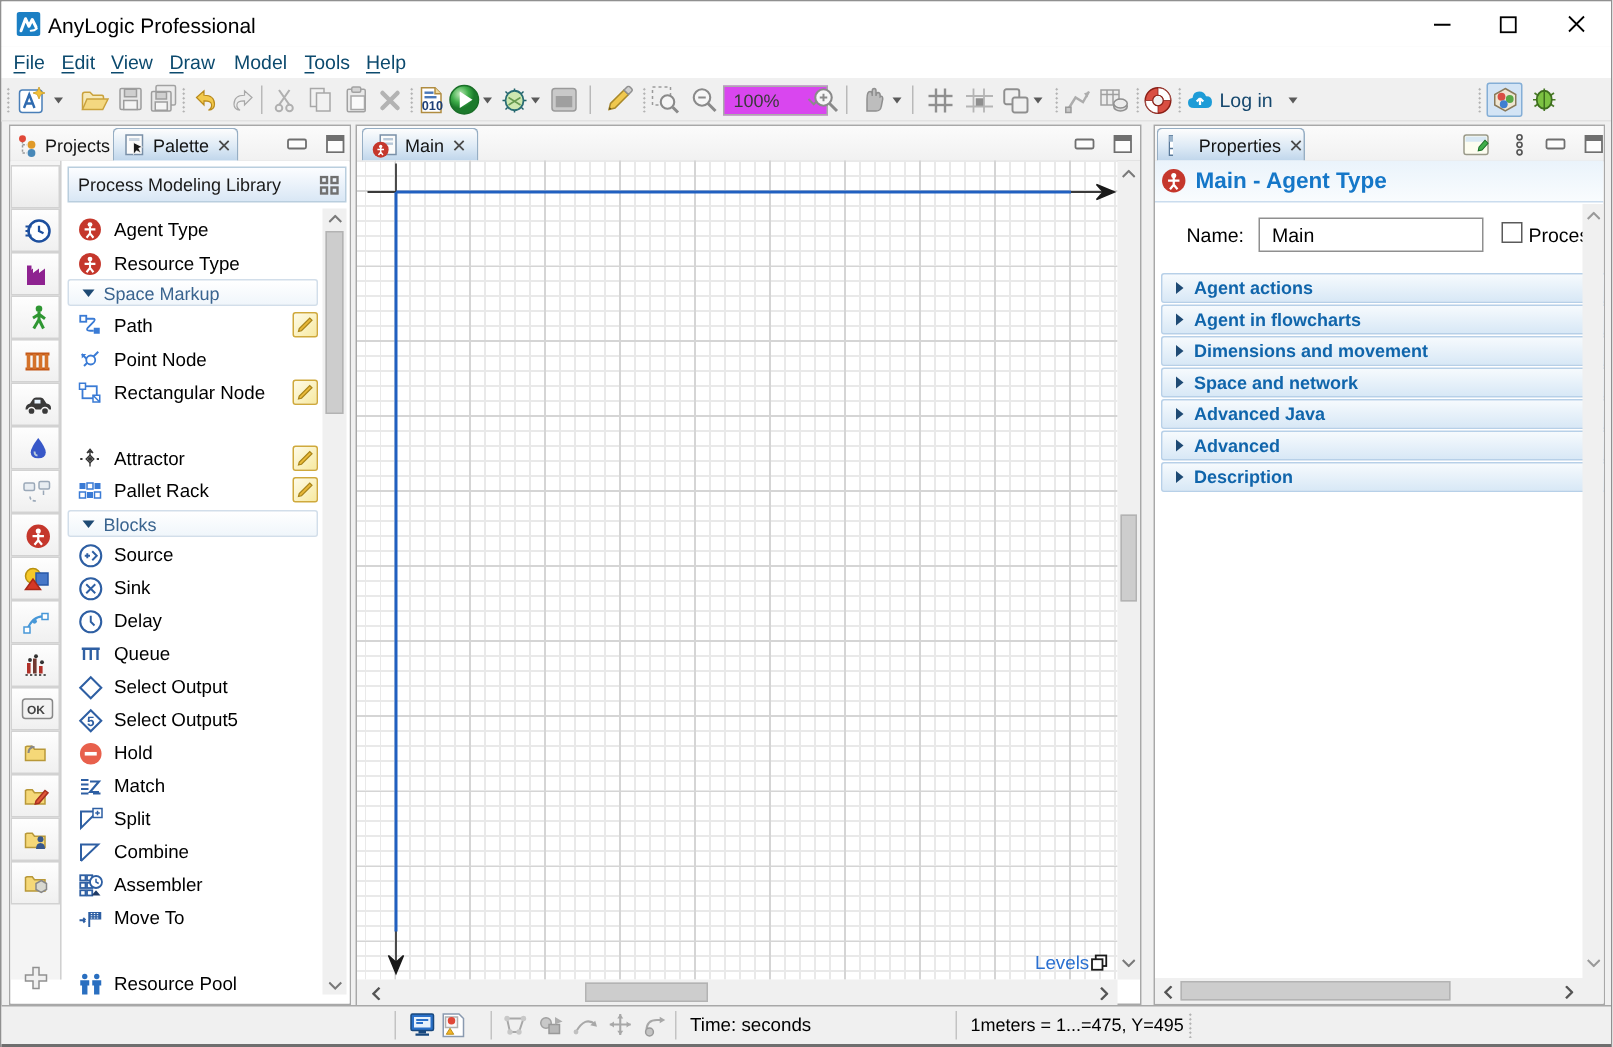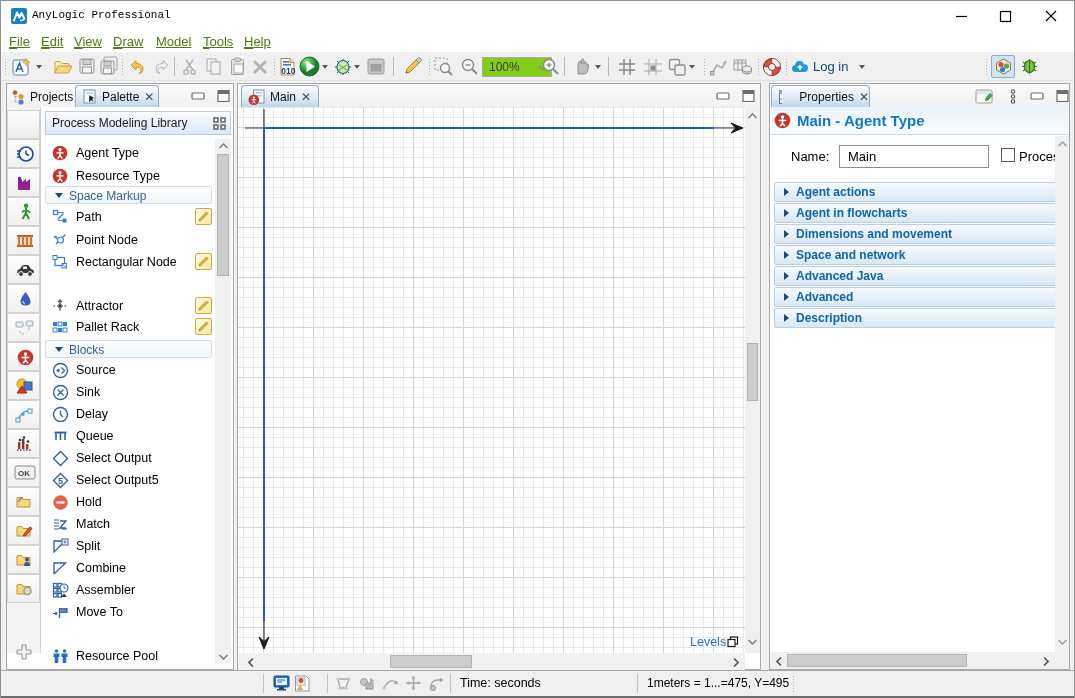--- a/index.html
+++ b/index.html
@@ -1,24 +1,24 @@
 <!DOCTYPE html>
 <html><head><meta charset="utf-8">
 <style>
 *{margin:0;padding:0;box-sizing:border-box;font-family:"Liberation Sans",sans-serif;}
 html,body{width:1075px;height:698px;overflow:hidden;background:#fff;}
 #win{position:relative;width:1075px;height:698px;border:1px solid #909090;background:#f0f0f0;}
 .abs{position:absolute;}
 svg{display:block;}
 
 #titlebar{left:0;top:0;width:1073px;height:30px;background:#fff;}
-#title-text{left:31px;top:8px;font-size:11px;color:#000;font-family:Liberation Mono, monospace;}
+#title-text{left:31px;top:8px;font-size:14px;color:#000;}
 
 #menubar{left:0;top:30px;width:1073px;height:21px;background:#fff;}
-.mi{position:absolute;top:3px;font-size:13px;color:#4d7c0f;text-decoration:underline;}
+.mi{position:absolute;top:3px;font-size:13px;color:#0c4a6e;}
 .mi u{text-decoration:underline;text-underline-offset:2px;}
 
 #toolbar{left:0;top:51px;width:1073px;height:29px;background:#f0f0f0;border-bottom:1px solid #e2e2e2;}
 .grip{position:absolute;top:6px;width:3px;height:17px;background-image:radial-gradient(circle,#aeaeae 34%,transparent 40%);background-size:3px 3px;}
 .tsep{position:absolute;top:5px;width:1px;height:19px;background:#b9b9b9;}
 .dd{position:absolute;top:13px;width:0;height:0;border-left:3.5px solid transparent;border-right:3.5px solid transparent;border-top:4px solid #5a5a5a;}
 
 .panel{position:absolute;background:#fff;border:1px solid #a8a8a8;}
 .tabbar{position:absolute;left:0;top:0;right:0;height:24px;background:linear-gradient(#fbfbfb,#f1f1f1);border-bottom:1px solid #b4b4b4;}
 .tab{position:absolute;top:1px;height:23px;border:1px solid #96aec4;border-bottom:none;border-radius:4px 4px 0 0;background:linear-gradient(#fdfdfd,#dce9f5 55%,#bdd4ea);display:flex;align-items:center;font-size:12px;color:#141414;white-space:nowrap;}
@@ -177,21 +177,21 @@
         <circle cx="11" cy="11" r="4.5" fill="#f6f6f6" stroke="#8a8a8a" stroke-width="1.4"></circle>
         <line x1="14.5" y1="14.5" x2="18" y2="18" stroke="#8a8a8a" stroke-width="2"></line>
       </svg>
 
   <svg class="abs" style="left:459px;top:5px" width="20" height="20">
         <circle cx="8" cy="8" r="5.5" fill="#f6f6f6" stroke="#8a8a8a" stroke-width="1.4"></circle>
         <line x1="12" y1="12" x2="17" y2="17" stroke="#8a8a8a" stroke-width="2"></line>
         <line x1="5.5" y1="8" x2="10.5" y2="8" stroke="#8a8a8a" stroke-width="1.4"></line>
       </svg>
 
-  <div class="abs" style="left:481px;top:5px;width:70px;height:20px;background:#84cc16;border:1px solid #ababab;font-size:12px;color:#3a3a3a;line-height:18px;padding-left:6px;">100%
+  <div class="abs" style="left:481px;top:5px;width:70px;height:20px;background:#d946ef;border:1px solid #ababab;font-size:12px;color:#3a3a3a;line-height:18px;padding-left:6px;">100%
     <svg class="abs" style="right:4px;top:7px" width="9" height="6">
           <path d="M1 1 L4.5 4.5 L8 1" stroke="#8a8a8a" stroke-width="1.3" fill="none"></path>
         </svg>
   </div>
 
   <svg class="abs" style="left:540px;top:5px" width="20" height="20">
         <circle cx="8" cy="8" r="5.5" fill="#f6f6f6" stroke="#8a8a8a" stroke-width="1.4"></circle>
         <line x1="12" y1="12" x2="17" y2="17" stroke="#8a8a8a" stroke-width="2"></line>
         <line x1="5.5" y1="8" x2="10.5" y2="8" stroke="#8a8a8a" stroke-width="1.3"></line>
         <line x1="8" y1="5.5" x2="8" y2="10.5" stroke="#8a8a8a" stroke-width="1.3"></line>

